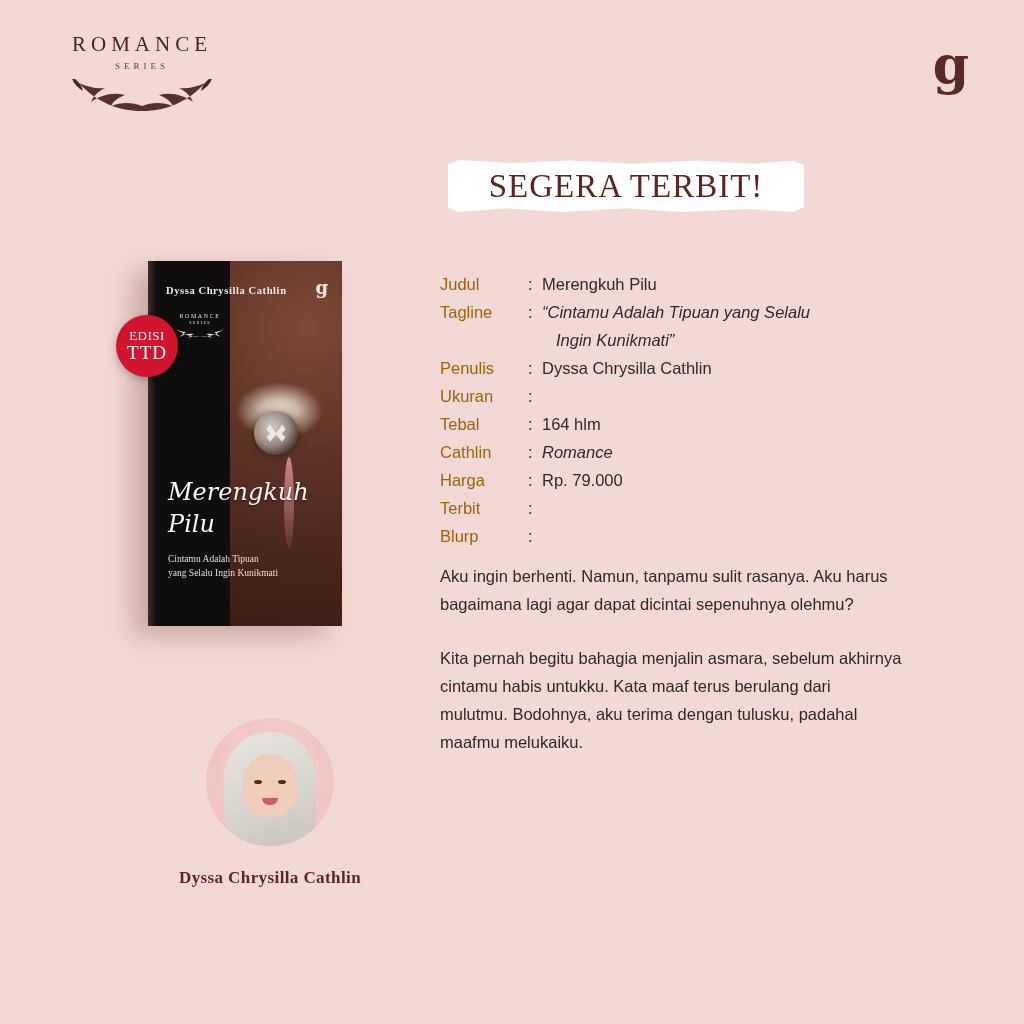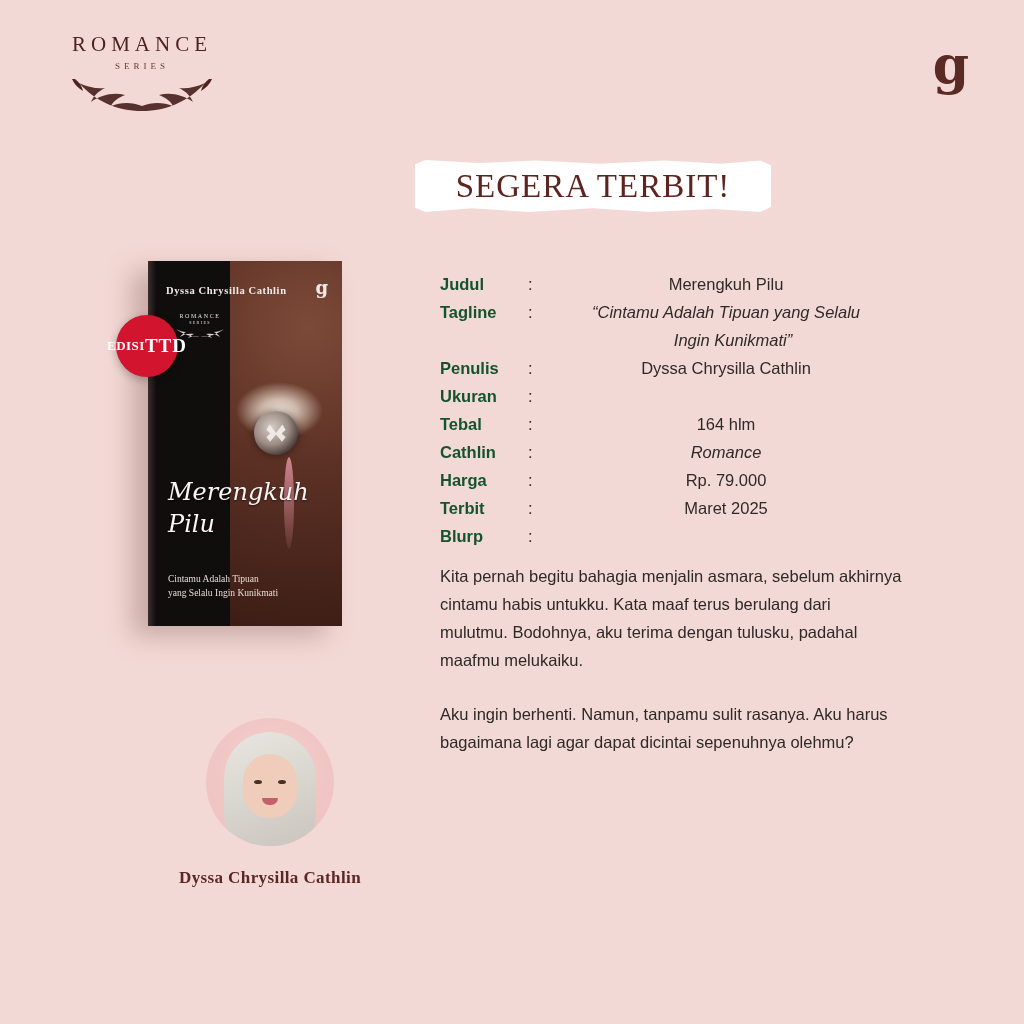--- a/index.html
+++ b/index.html
@@ -59,21 +59,21 @@
     font-family: "DejaVu Serif", serif;
     font-size: 52px;
     font-weight: bold;
     color: #5a2a24;
     line-height: 1;
   }
 
   
   .banner {
     position: absolute;
-    left: 415px;
+    left: 448px;
     top: 160px;
     width: 356px;
     height: 52px;
   }
   .banner-bg {
     position: absolute;
     inset: 0;
     background: #ffffff;
     border-radius: 3px;
     box-shadow: 0 1px 0 rgba(0,0,0,0.04);
@@ -202,42 +202,42 @@
     font-family: "DejaVu Serif", serif;
     font-style: italic;
     font-size: 24px;
     line-height: 1.35;
     color: #fbf6f3;
     text-shadow: 0 1px 2px rgba(0,0,0,.6);
   }
   .book-tagline {
     position: absolute;
     left: 20px;
-    top: 312px;
+    top: 292px;
     width: 140px;
     font-family: "Liberation Serif", serif;
     font-size: 9.5px;
     line-height: 1.45;
     color: #e6dcd6;
   }
   .badge {
     position: absolute;
     left: 6px;
     top: 60px;
     width: 62px;
     height: 62px;
     border-radius: 50%;
     background: #d2142f;
     color: #fff;
     display: flex;
-    flex-direction: row;
+    flex-direction: column;
     align-items: center;
     justify-content: center;
     font-family: "Liberation Serif", serif;
-    font-weight: bold;
+    font-weight: normal;
     line-height: 1.05;
     box-shadow: 0 3px 8px rgba(0,0,0,.25);
   }
   .badge .b1 { font-size: 13px; letter-spacing: .5px; }
   .badge .b2 { font-size: 19px; letter-spacing: 1px; }
 
   
   .author-block {
     position: absolute;
     left: 170px;
@@ -309,29 +309,28 @@
     width: 470px;
     color: #2f2a29;
   }
   .row {
     display: flex;
     font-size: 16.5px;
     line-height: 28px;
   }
   .row .label {
     width: 88px;
-    font-weight: bold;
-    color: #14532d;
+    font-weight: normal;
+    color: #a16207;
   }
   .row .colon {
     width: 14px;
   }
   .row .value {
     flex: 1;
-    text-align: center;
   }
   .value.italic {
     font-style: italic;
   }
   .value .cont {
     display: block;
     padding-left: 14px;
   }
 
   .blurb {
@@ -455,27 +454,26 @@
       <span class="value italic">Romance</span>
     </div>
     <div class="row">
       <span class="label">Harga</span>
       <span class="colon">:</span>
       <span class="value">Rp. 79.000</span>
     </div>
     <div class="row">
       <span class="label">Terbit</span>
       <span class="colon">:</span>
-      <span class="value">Maret 2025</span>
     </div>
     <div class="row">
       <span class="label">Blurp</span>
       <span class="colon">:</span>
       <span class="value"></span>
     </div>
   </div>
 
   <div class="blurb">
+    <p>Aku ingin berhenti. Namun, tanpamu sulit rasanya. Aku harus bagaimana lagi agar dapat dicintai sepenuhnya olehmu?</p>
     <p>Kita pernah begitu bahagia menjalin asmara, sebelum akhirnya cintamu habis untukku. Kata maaf terus berulang dari mulutmu. Bodohnya, aku terima dengan tulusku, padahal maafmu melukaiku.</p>
-    <p>Aku ingin berhenti. Namun, tanpamu sulit rasanya. Aku harus bagaimana lagi agar dapat dicintai sepenuhnya olehmu?</p>
   </div>
 
 </div>
 
 </body></html>

